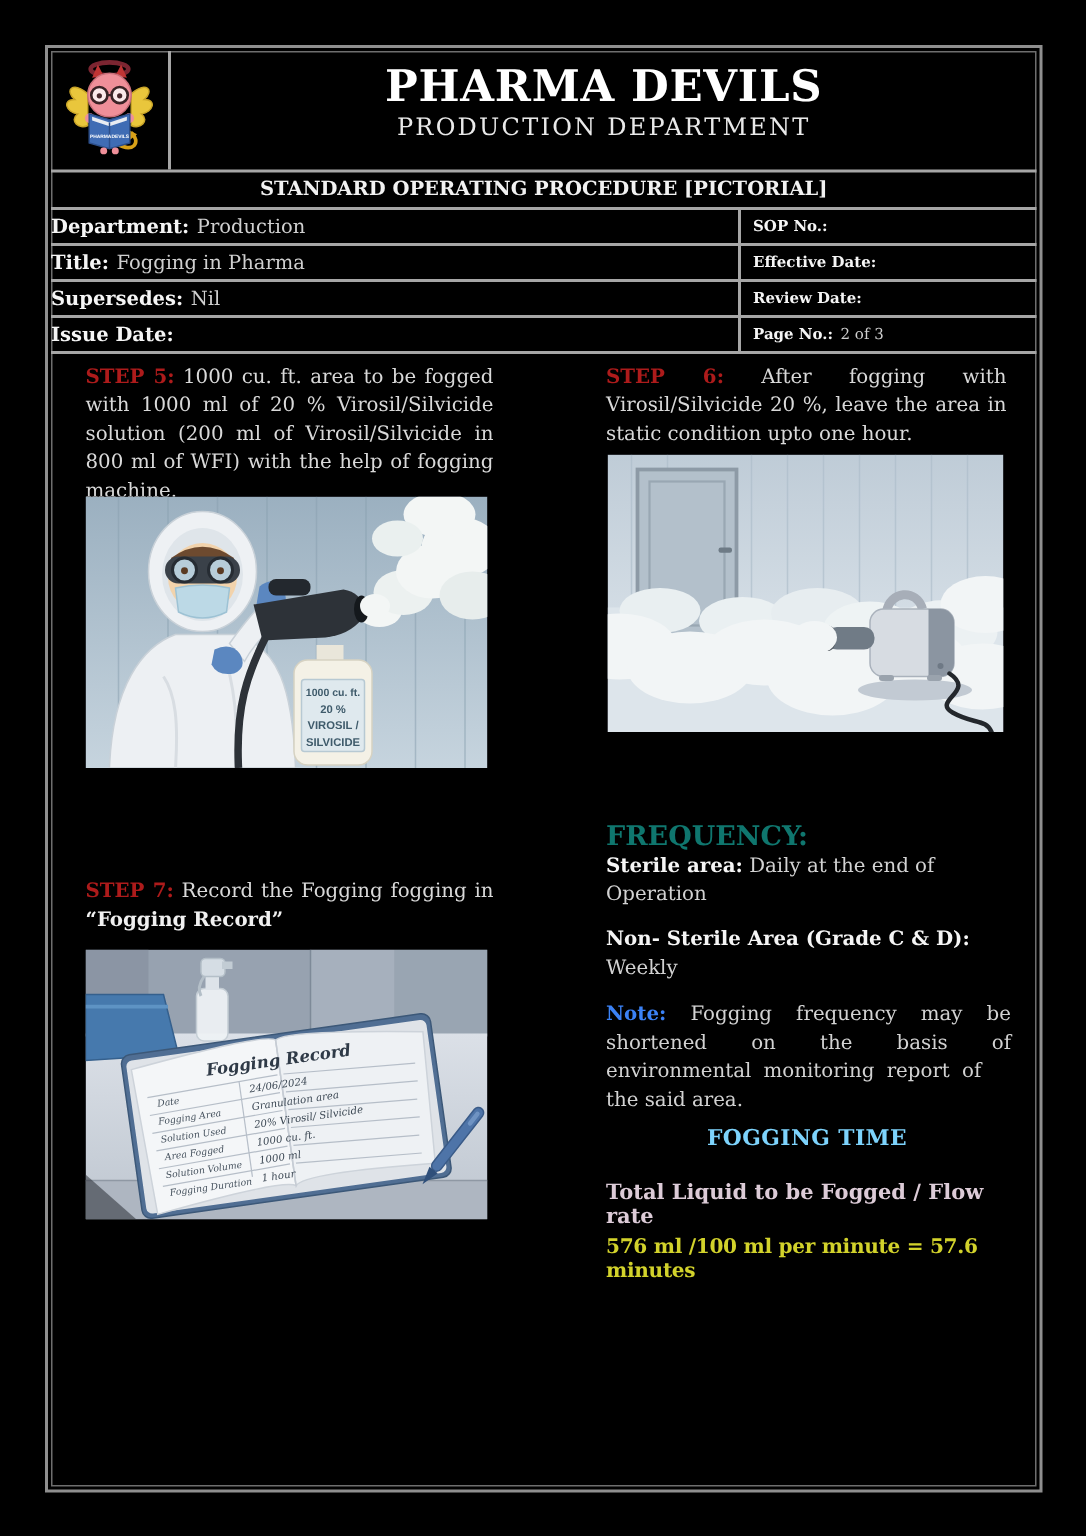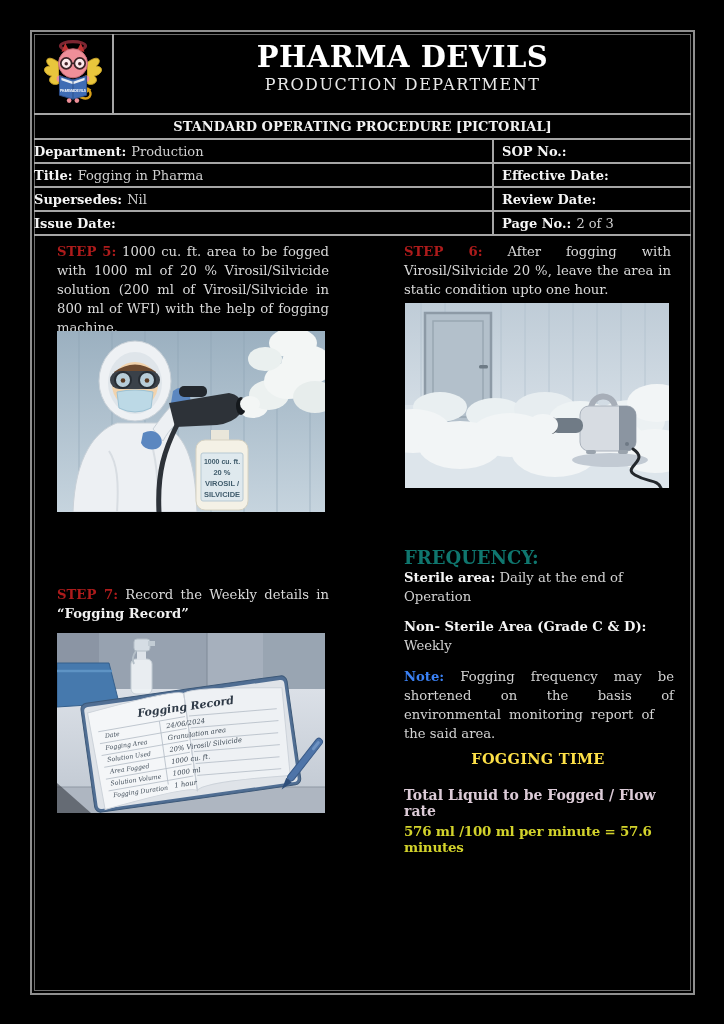--- a/index.html
+++ b/index.html
@@ -17,21 +17,21 @@
   .rowA{height:81px;border-bottom:2px solid #a6a6a6;}
   .logo-cell{width:80px;border-right:2px solid #a6a6a6;display:flex;align-items:center;justify-content:center;box-sizing:border-box;}
   .title-cell{flex:1;text-align:center;padding-top:7px;box-sizing:border-box;}
   .org-title{font-size:29px;font-weight:bold;color:#ffffff;letter-spacing:.5px;line-height:32px;}
   .org-sub{font-size:16px;color:#e9e9e9;letter-spacing:1.5px;margin-top:2px;}
   .rowB{height:25px;border-bottom:2px solid #a6a6a6;align-items:center;justify-content:center;}
   .sop-heading{width:100%;text-align:center;font-size:13px;font-weight:bold;color:#f1f1f1;}
   .rowD{height:24px;border-bottom:2px solid #a6a6a6;}
   .rowD:last-child{border-bottom:2px solid #a6a6a6;}
   .cell-l{flex:1;display:flex;align-items:center;padding-left:0;box-sizing:border-box;font-size:13px;}
-  .cell-r{width:199px;border-left:2px solid #a6a6a6;display:flex;align-items:center;padding-left:8px;box-sizing:border-box;font-size:13px;}
+  .cell-r{width:199px;border-left:2px solid #a6a6a6;display:flex;align-items:center;padding-left:8px;box-sizing:border-box;font-size:10px;}
   .f-label{font-weight:bold;color:#f5f5f5;}
   .f-value{color:#cfcfcf;margin-left:5px;}
   
   .step-text{position:absolute;font-size:13.2px;line-height:19px;color:#d9d9d9;text-align:justify;}
   .step-label{color:#ad1b1b;font-weight:bold;}
   .bold-white{font-weight:bold;color:#f0f0f0;margin-top:13px;}
   #step5-text{left:57px;top:242px;width:272px;}
   #step6-text{left:404px;top:242px;width:267px;}
   #step7-text{left:57px;top:585px;width:272px;}
   
@@ -42,21 +42,21 @@
   .photo svg{display:block;width:100%;height:100%;}
   
   .freq{position:absolute;left:404px;top:548px;width:270px;font-size:13.2px;line-height:19px;color:#d2d2d2;}
   .freq-heading{color:#0f766e;font-weight:bold;font-size:18px;}
   .freq-line{margin-top:1px;}
   .freq-line2{margin-top:11px;}
   .freq-note{margin-top:12px;text-align:justify;}
   .note-label{color:#3b82f6;font-weight:bold;}
   
   .ft-heading{position:absolute;left:404px;top:750px;width:268px;text-align:center;
-    font-size:14.5px;font-weight:bold;color:#fde047;letter-spacing:.3px;}
+    font-size:14.5px;font-weight:bold;color:#7dd3fc;letter-spacing:.3px;}
   .ft-line1{position:absolute;left:404px;top:787px;width:270px;font-size:14px;font-weight:bold;color:#dccbd7;}
   .ft-line2{position:absolute;left:404px;top:823px;width:272px;font-size:13.4px;font-weight:bold;color:#d2d22b;letter-spacing:-.2px;}
   .hand{font-style:italic;}
 </style>
 </head>
 <body>
 
 <div class="page">
   <div class="outer-frame"></div>
 
@@ -150,21 +150,21 @@
     <span>1000 cu. ft. area to be fogged with 1000 ml of 20 % Virosil/Silvicide solution (200 ml of Virosil/Silvicide in 800 ml of WFI) with the help of fogging machine.</span>
   </div>
 
   <div class="step-text" id="step6-text">
     <span class="step-label">STEP 6:</span>
     <span>After fogging with Virosil/Silvicide 20 %, leave the area in static condition upto one hour.</span>
   </div>
 
   <div class="step-text" id="step7-text">
     <span class="step-label">STEP 7:</span>
-    <span>Record the Weekly details in</span>
+    <span>Record the Fogging fogging in</span>
     <span class="bold-white">“Fogging Record”</span>
   </div>
 
   <div class="photo" id="img-step5">
     <svg viewBox="0 0 268 181" preserveAspectRatio="none">
       <defs>
         <linearGradient id="wall5" x1="0" y1="0" x2="0" y2="1">
           <stop offset="0" stop-color="#9bb0c0"></stop>
             <stop offset="1" stop-color="#c6d4de"></stop>
         </linearGradient>

